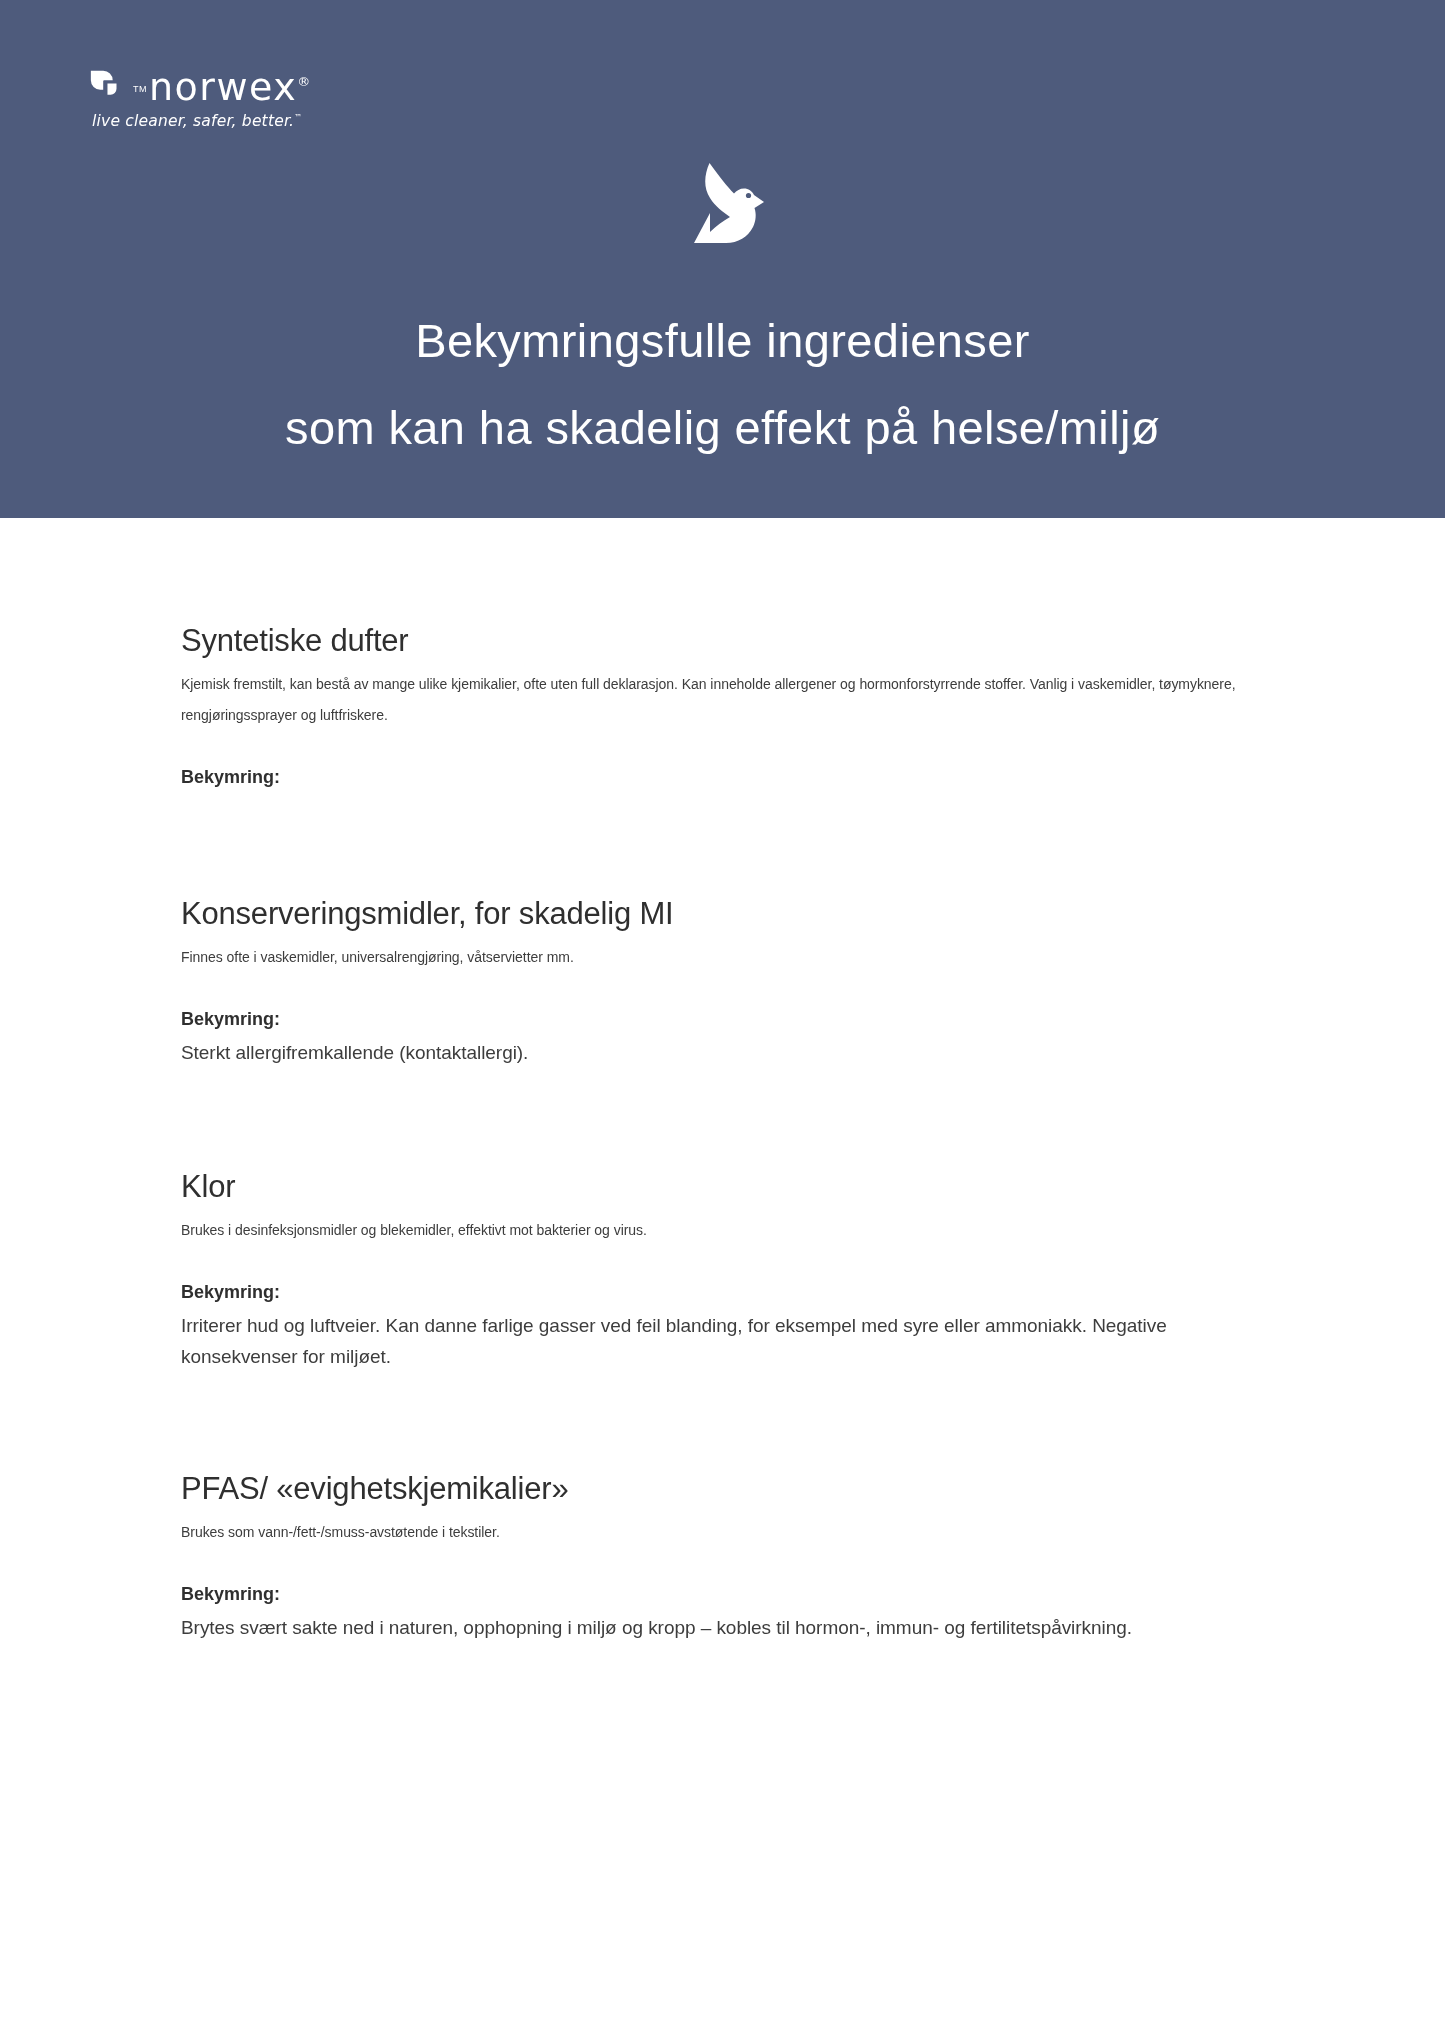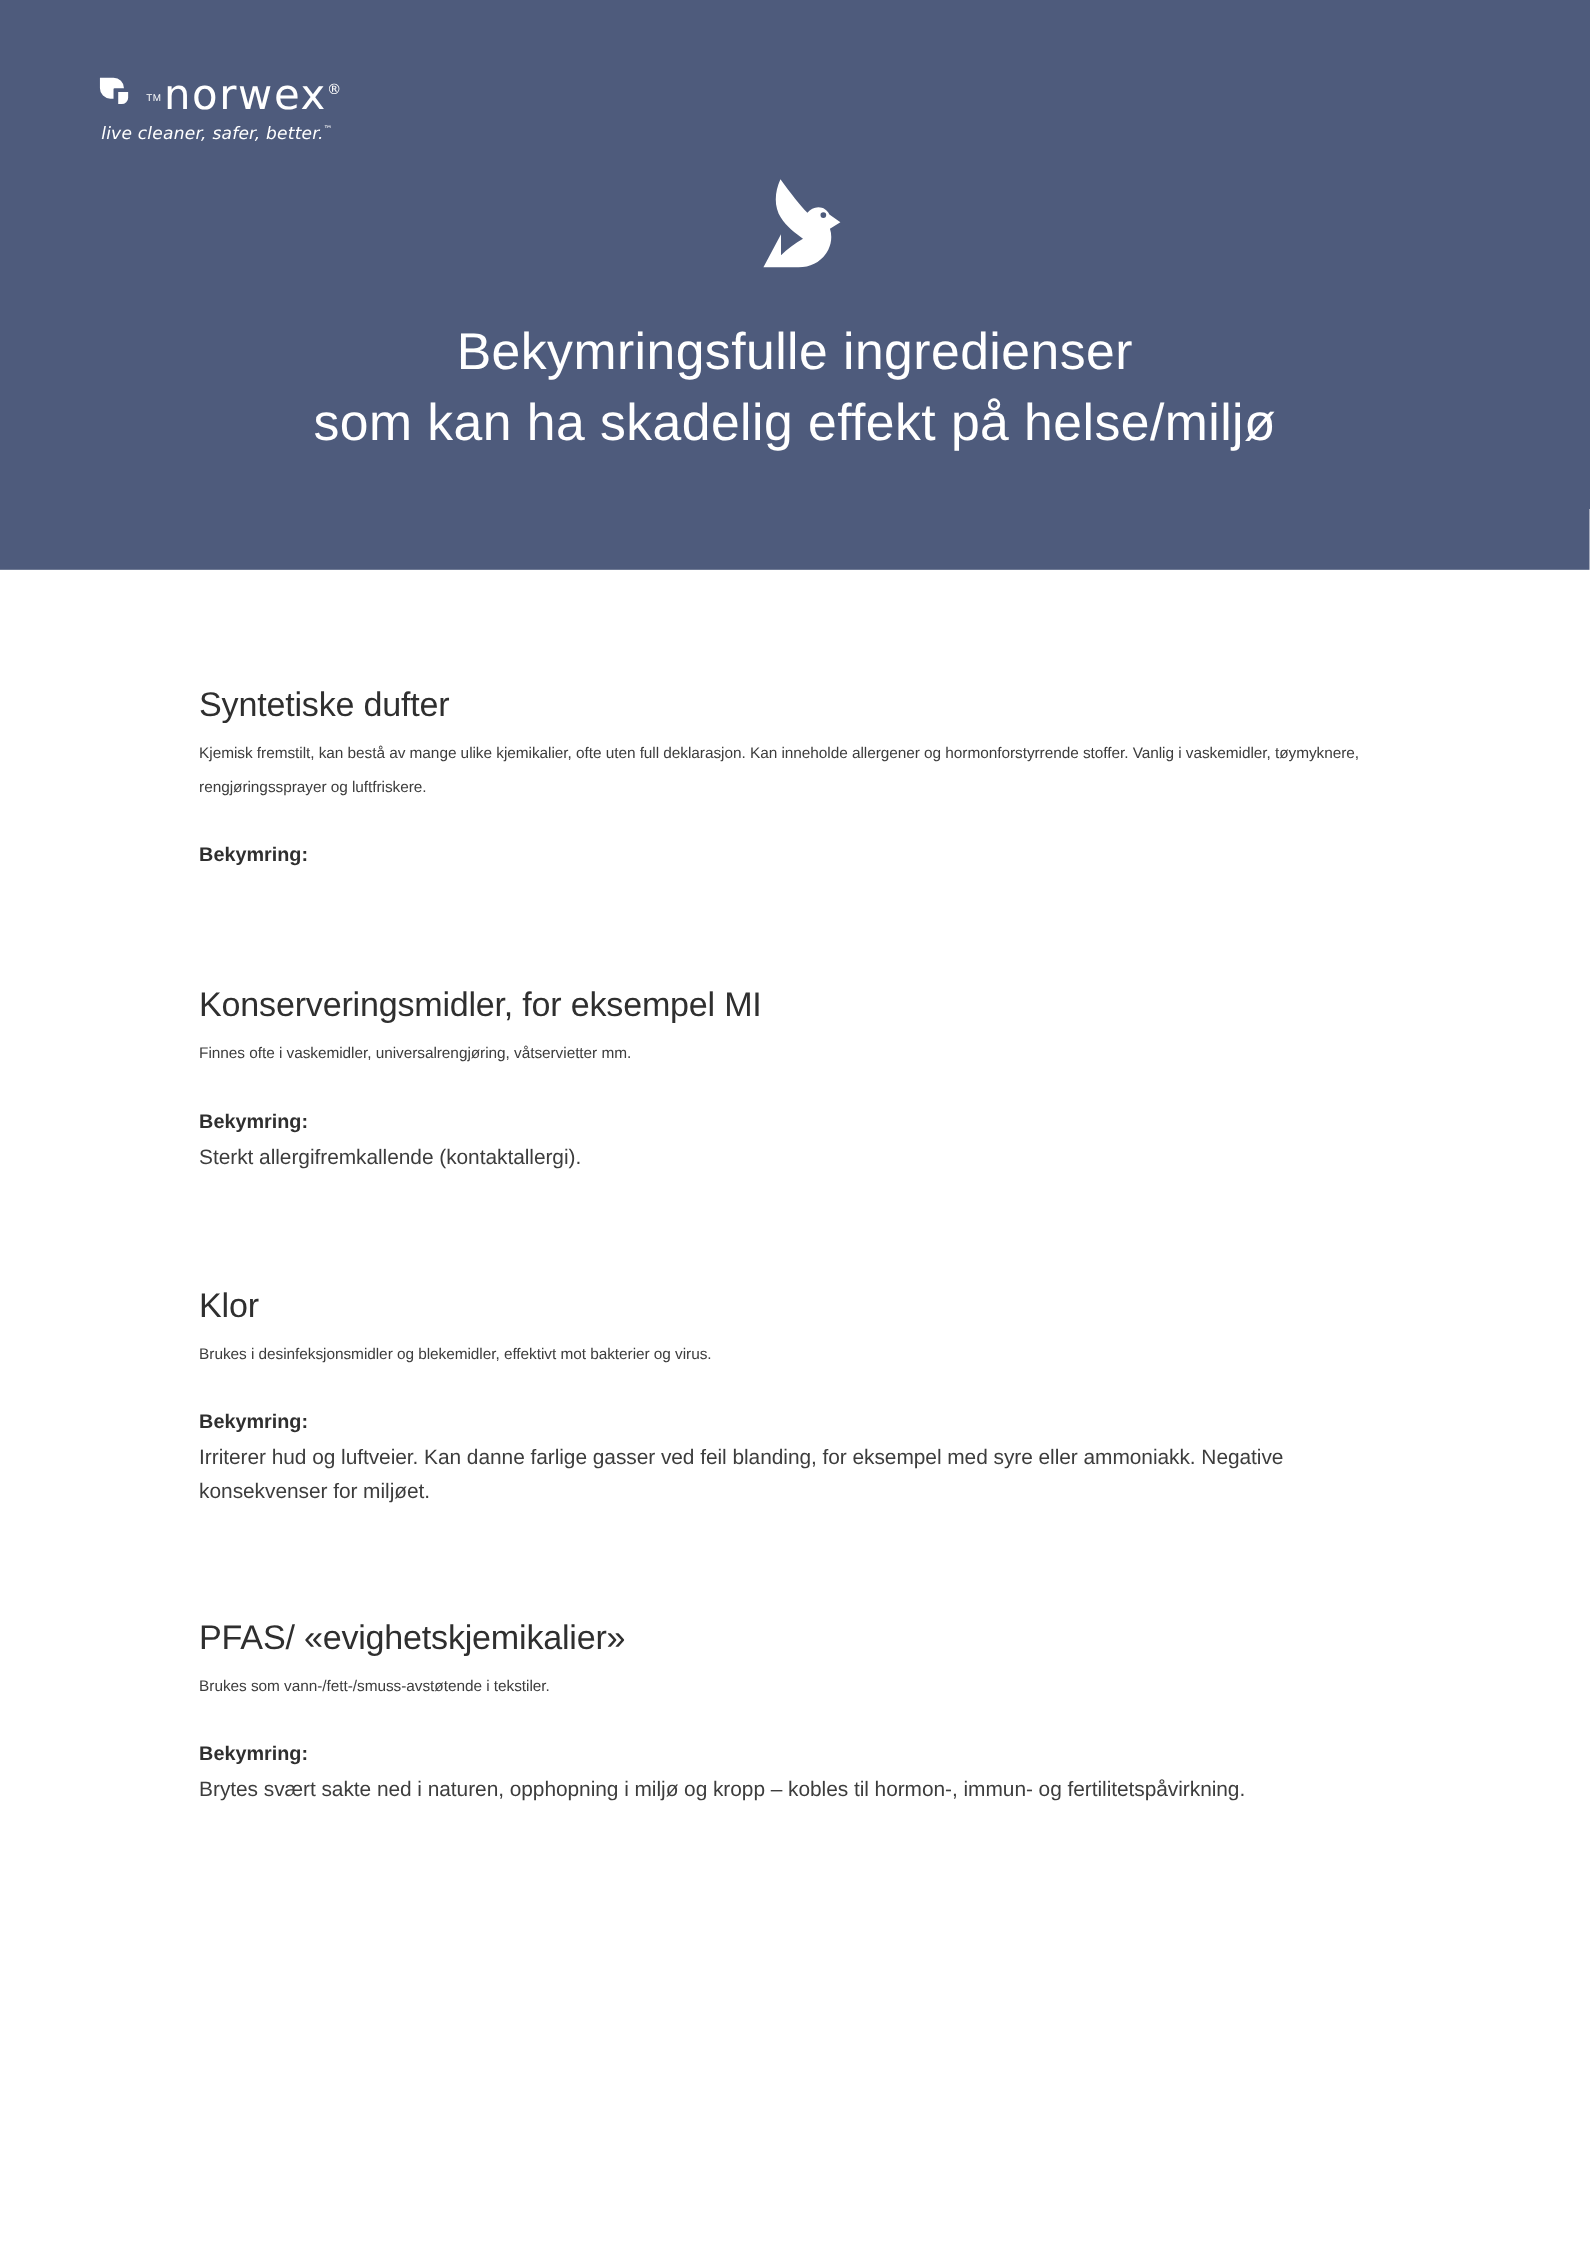--- a/index.html
+++ b/index.html
@@ -113,20 +113,21 @@
     color: #ffffff;
     font-weight: 300;
     font-size: 47px;
     line-height: 65px;
     letter-spacing: 0.4px;
     font-family: "Liberation Sans", sans-serif;
   }
   .header-title .line {
     display: block;
     white-space: nowrap;
+    margin-top: 22px;
   }
 
   
   .content {
     position: absolute;
     left: 0;
     top: 518px;
     width: 1445px;
     padding: 0;
     box-sizing: border-box;
@@ -213,21 +214,21 @@
 
   <div class="content">
 
     <div class="section s1">
       <h2 class="sec-title">Syntetiske dufter</h2>
       <p class="sec-desc">Kjemisk fremstilt, kan bestå av mange ulike kjemikalier, ofte uten full deklarasjon. Kan inneholde allergener og hormonforstyrrende stoffer. Vanlig i vaskemidler, tøymyknere, rengjøringssprayer og luftfriskere.</p>
       <p class="concern-label">Bekymring:</p>
     </div>
 
     <div class="section s2">
-      <h2 class="sec-title">Konserveringsmidler, for eksempel MI</h2>
+      <h2 class="sec-title">Konserveringsmidler, for skadelig MI</h2>
       <p class="sec-desc">Finnes ofte i vaskemidler, universalrengjøring, våtservietter mm.</p>
       <p class="concern-label">Bekymring:</p>
       <p class="concern-text">Sterkt allergifremkallende (kontaktallergi).</p>
     </div>
 
     <div class="section s3">
       <h2 class="sec-title">Klor</h2>
       <p class="sec-desc">Brukes i desinfeksjonsmidler og blekemidler, effektivt mot bakterier og virus.</p>
       <p class="concern-label">Bekymring:</p>
       <p class="concern-text">Irriterer hud og luftveier. Kan danne farlige gasser ved feil blanding, for eksempel med syre eller ammoniakk. Negative konsekvenser for miljøet.</p>

